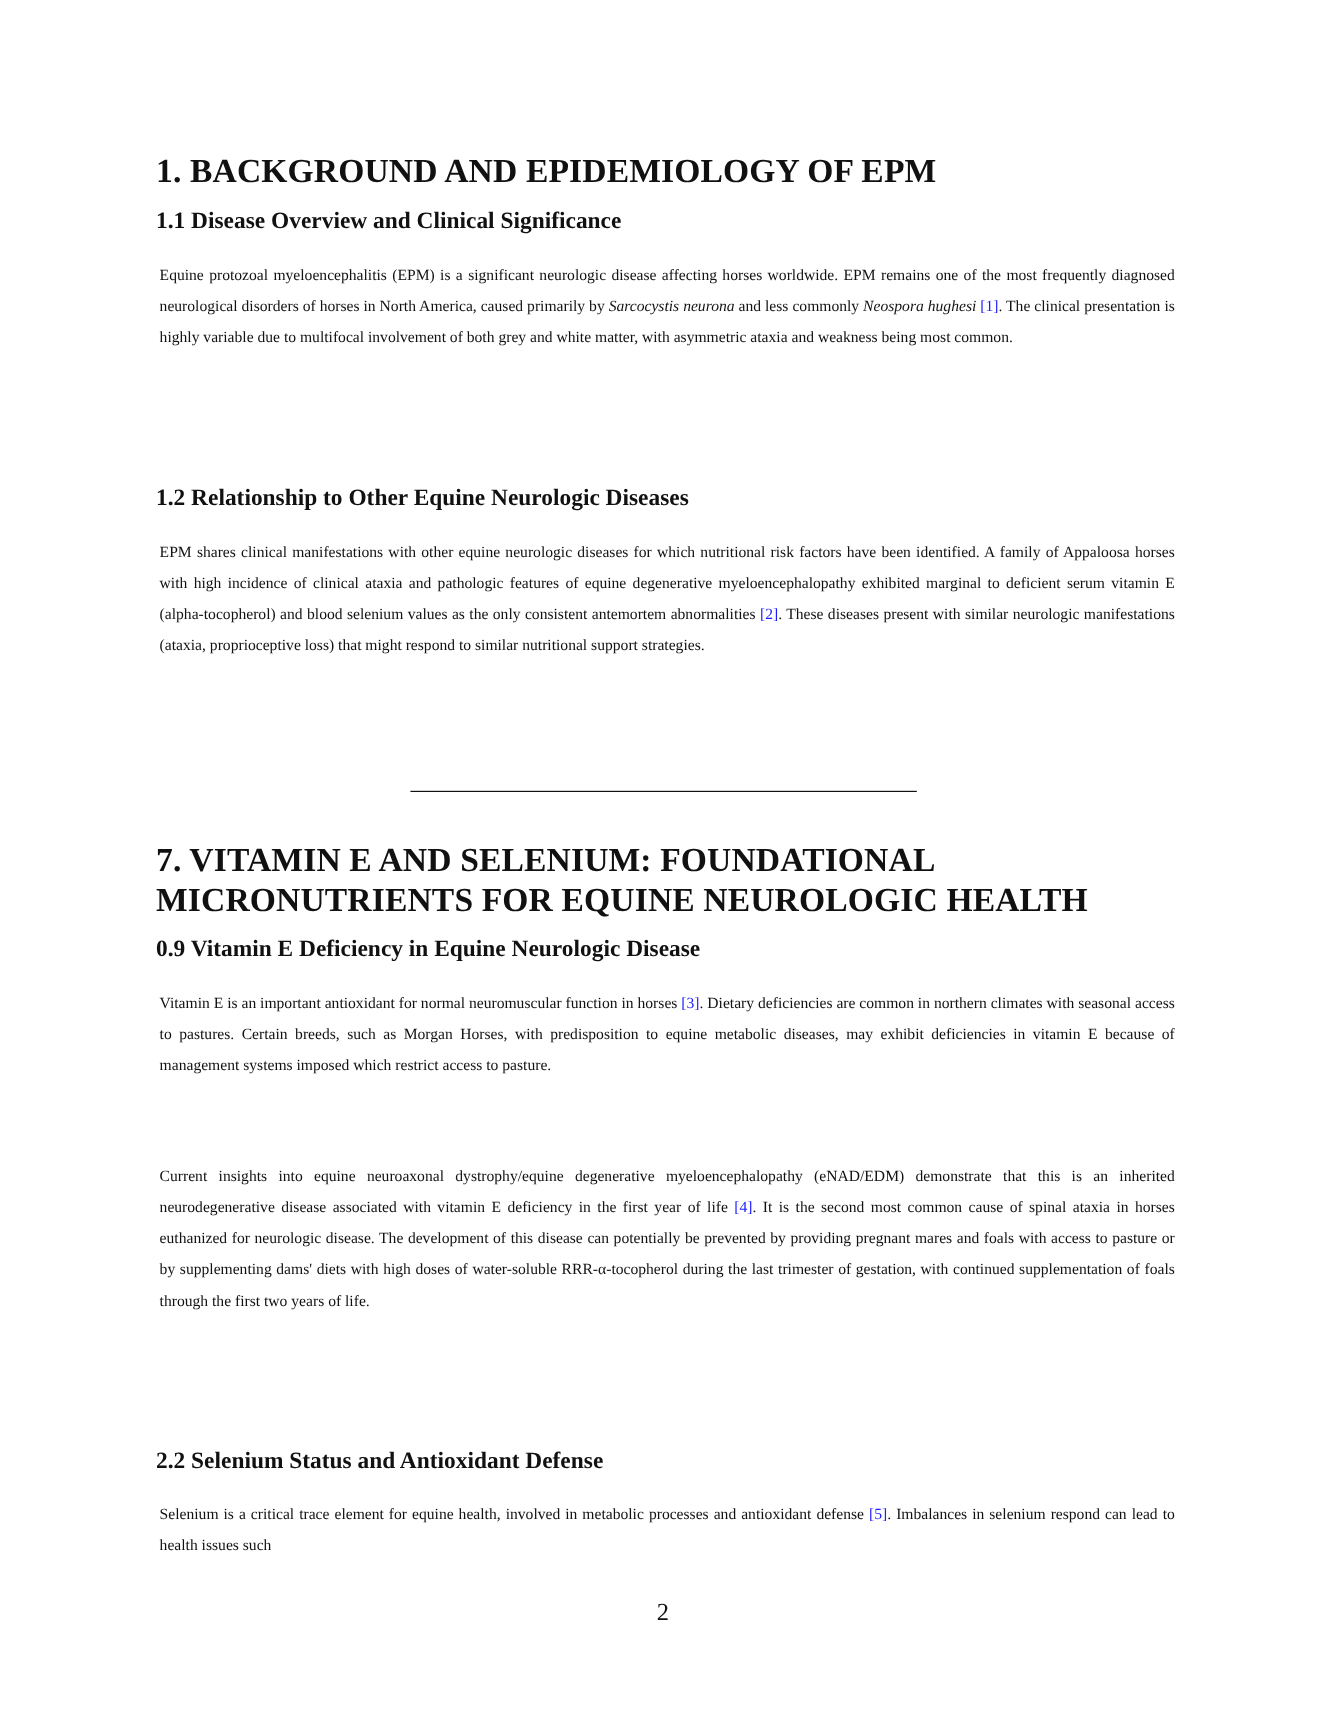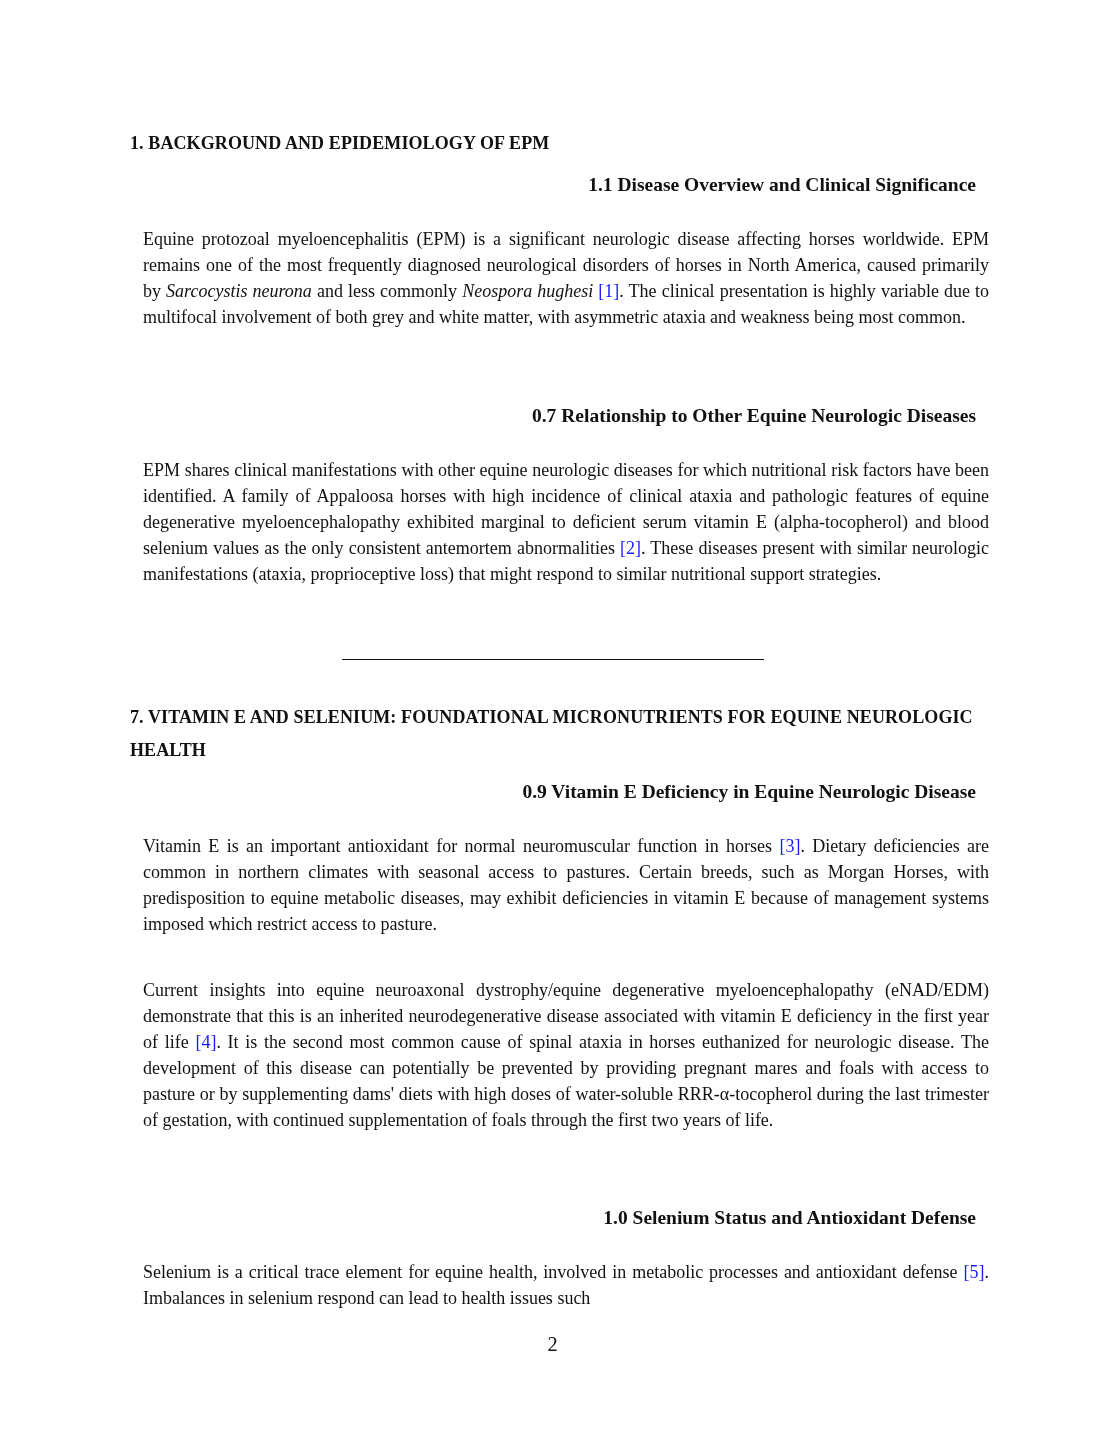--- a/index.html
+++ b/index.html
@@ -1,54 +1,54 @@
 <!DOCTYPE html>
 <html><head>
 <meta charset="utf-8">
 <style>
   html, body { margin: 0; padding: 0; background: #ffffff; }
   body { width: 1105px; height: 1430px; position: relative; overflow: hidden;
          font-family: "DejaVu Serif", "Liberation Serif", serif; color: #111; }
   .page { position: absolute; left: 130px; top: 0; width: 846px; }
-  h1 { font-family: "Liberation Serif", serif; font-weight: bold; font-size: 18px;
+  h1 { font-family: "Liberation Serif", serif; font-weight: bold; font-size: 28px;
        line-height: 33px; margin: 0; letter-spacing: 0.1px; }
   h2 { font-family: "Liberation Serif", serif; font-weight: bold; font-size: 19.5px;
-       line-height: 26px; margin: 0; text-align: right; }
-  p { font-family: "Liberation Serif", serif; font-size: 18px; line-height: 26px;
-      margin: 13px; text-align: justify; hyphens: manual; }
+       line-height: 26px; margin: 0; }
+  p { font-family: "Liberation Serif", serif; font-size: 13px; line-height: 26px;
+      margin: 3px; text-align: justify; hyphens: manual; }
   .cite { color: #1a1aff; cursor: pointer; }
   .rule { position: absolute; left: 342px; top: 659px; width: 422px; height: 0;
           border-top: 1.3px solid #111; }
   .pagenum { position: absolute; left: 0; width: 1105px; top: 1333px; text-align: center;
              font-family: "Liberation Serif", serif; font-size: 20.4px; }
   .abs { position: absolute; left: 0; width: 846px; }
 </style>
 </head>
 <body>
 
 <div class="page">
 
   <h1 class="abs" style="top:127px">1. BACKGROUND AND EPIDEMIOLOGY OF EPM</h1>
 
   <h2 class="abs" style="top:172px">1.1 Disease Overview and Clinical Significance</h2>
 
   <p class="abs" style="top:213px"><span>Equine protozoal myeloencephalitis (EPM) is a significant neurologic disease affecting horses worldwide.  EPM remains one of the most frequently diagnosed neurological disorders of horses in North America, caused primarily by </span><i>Sarcocystis neurona</i><span> and less commonly </span><i>Neospora hughesi</i> <span class="cite">[1]</span><span>. The clinical presentation is highly variable due to multifocal involvement of both grey and white matter, with asymmetric ataxia and weakness being most common.</span></p>
 
-  <h2 class="abs" style="top:403px">0.7 Relationship to Other Equine Neurologic Diseases</h2>
+  <h2 class="abs" style="top:403px">1.2 Relationship to Other Equine Neurologic Diseases</h2>
 
   <p class="abs" style="top:444px"><span>EPM shares clinical manifestations with other equine neurologic diseases for which nutritional risk factors have been identified.  A family of Appaloosa horses with high incidence of clinical ataxia and pathologic features of equine degenerative myeloencephalopathy exhibited marginal to deficient serum vitamin E (alpha-tocopherol) and blood selenium values as the only consistent antemortem abnormalities </span><span class="cite">[2]</span><span>. These diseases present with similar neurologic manifestations (ataxia, proprioceptive loss) that might respond to similar nutritional support strategies.</span></p>
 
   <h1 class="abs" style="top:701px">7.  VITAMIN E AND SELENIUM: FOUNDATIONAL MICRONUTRIENTS FOR EQUINE NEUROLOGIC HEALTH</h1>
 
   <h2 class="abs" style="top:779px">0.9 Vitamin E Deficiency in Equine Neurologic Disease</h2>
 
   <p class="abs" style="top:820px"><span>Vitamin E is an important antioxidant for normal neuromuscular function in horses </span><span class="cite">[3]</span><span>. Dietary deficiencies are common in northern climates with seasonal access to pastures. Certain breeds, such as Morgan Horses, with predisposition to equine metabolic diseases, may exhibit deficiencies in vitamin E because of management systems imposed which restrict access to pasture.</span></p>
 
   <p class="abs" style="top:964px"><span>Current insights into equine neuroaxonal dystrophy/equine degenerative myeloencephalopathy (eNAD/EDM) demonstrate that this is an inherited neurodegenerative disease associated with vitamin E deficiency in the first year of life </span><span class="cite">[4]</span><span>.  It is the second most common cause of spinal ataxia in horses euthanized for neurologic disease.  The development of this disease can potentially be prevented by providing pregnant mares and foals with access to pasture or by supplementing dams' diets with high doses of water-soluble RRR-α-tocopherol during the last trimester of gestation, with continued supplementation of foals through the first two years of life.</span></p>
 
-  <h2 class="abs" style="top:1205px">1.0 Selenium Status and Antioxidant Defense</h2>
+  <h2 class="abs" style="top:1205px">2.2 Selenium Status and Antioxidant Defense</h2>
 
   <p class="abs" style="top:1246px"><span>Selenium is a critical trace element for equine health, involved in metabolic processes and antioxidant defense </span><span class="cite">[5]</span><span>.  Imbalances in selenium respond can lead to health issues such</span></p>
 </div>
 
 <div class="rule"></div>
 
 <div class="pagenum">2</div>
 
 </body></html>

